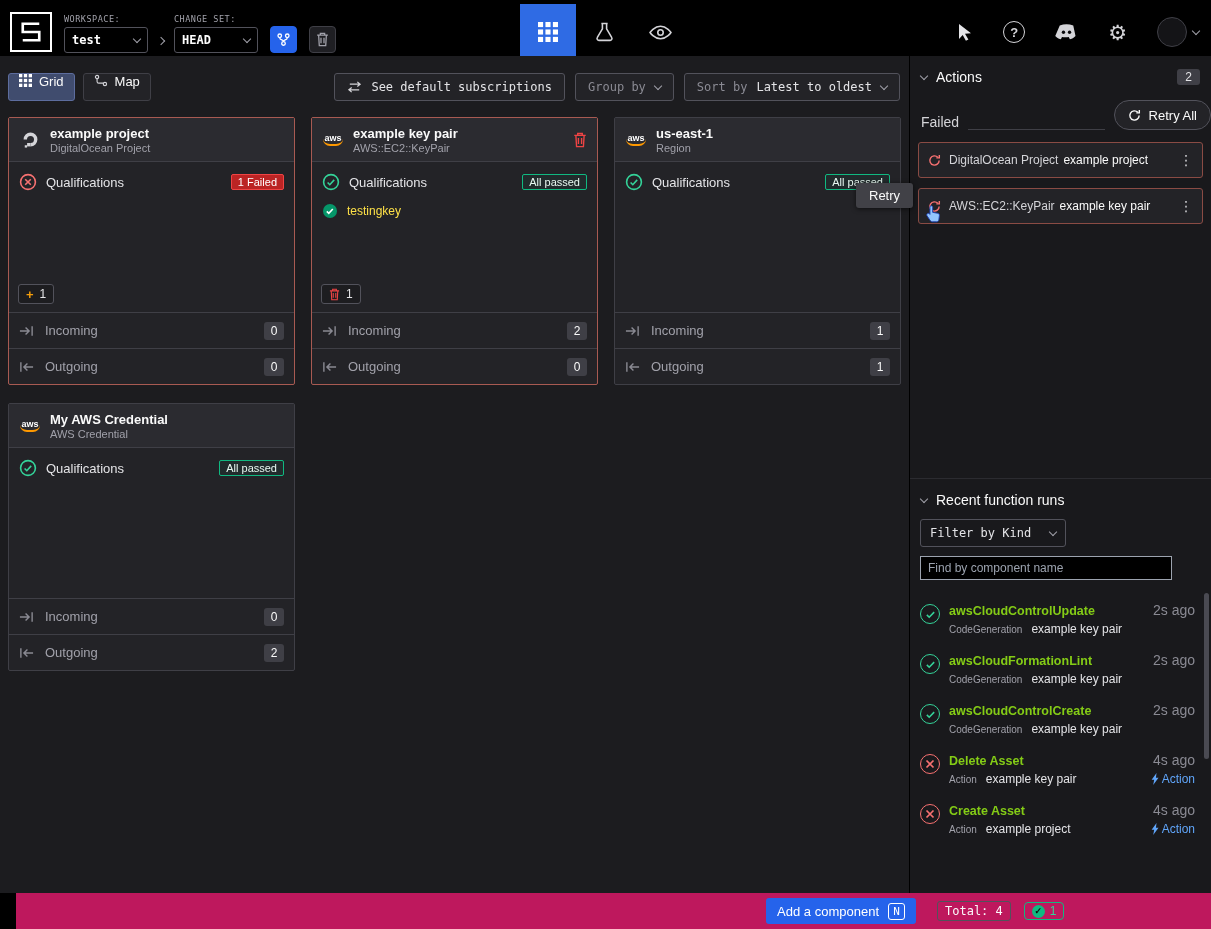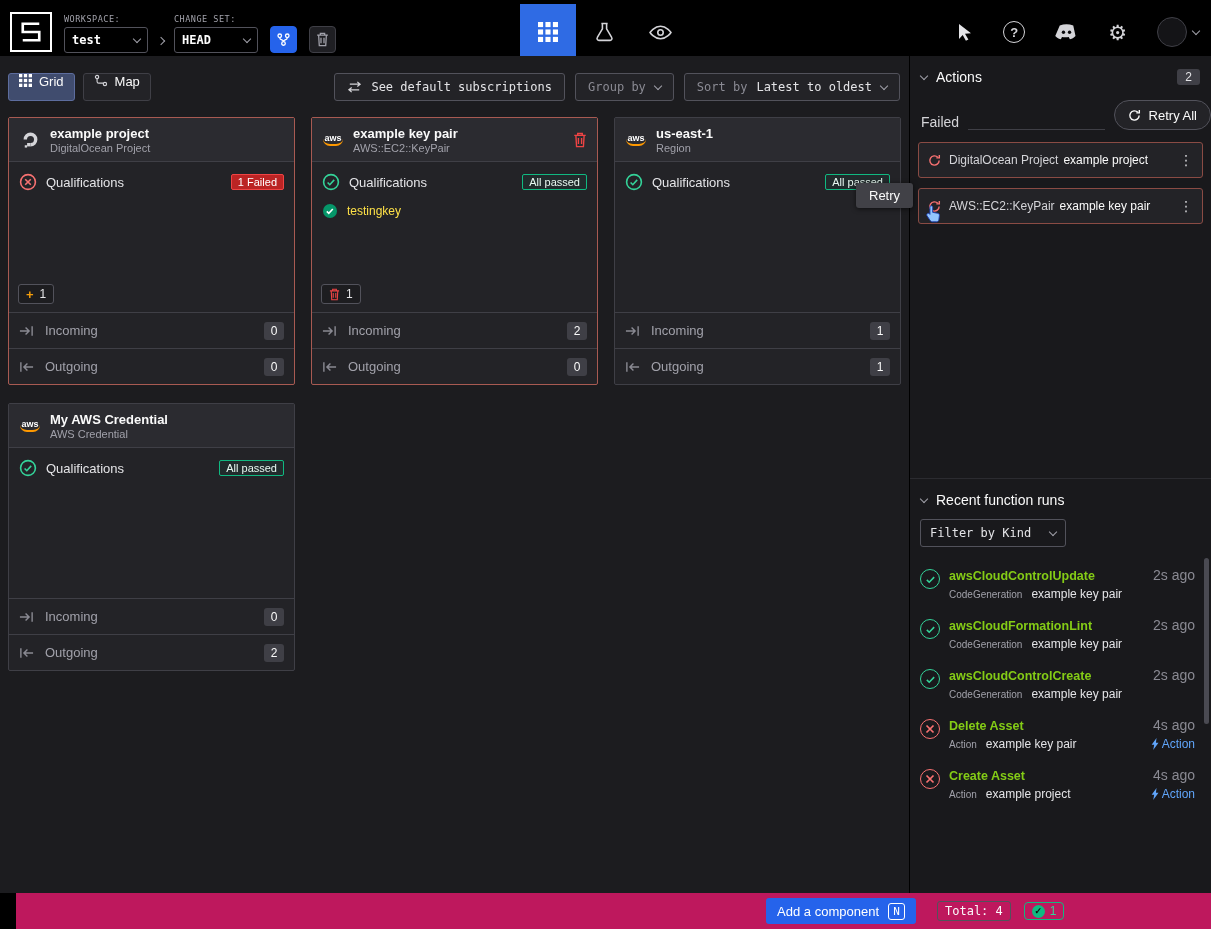--- a/index.html
+++ b/index.html
@@ -527,20 +527,21 @@
 
   <div class="runs-sec">
     <div class="sec-head">
       <span class="chev"></span>
       <span>Recent function runs</span>
     </div>
     <div class="filter-dd">
       <span>Filter by Kind</span>
         <span class="chev"></span>
     </div>
+    <input class="find-input" type="text" placeholder="Find by component name" style="">
     <div class="run-list">
       <div id="run-items">
   <div class="run-item">
     <span class="run-status ok">
       <svg width="11" height="11" viewBox="0 0 12 12" fill="none" stroke="currentColor" stroke-width="1.7">
                 <path d="M2 6.4l2.6 2.6L10 3.4"></path>
               </svg>
     </span>
 
     <div class="run-main">

